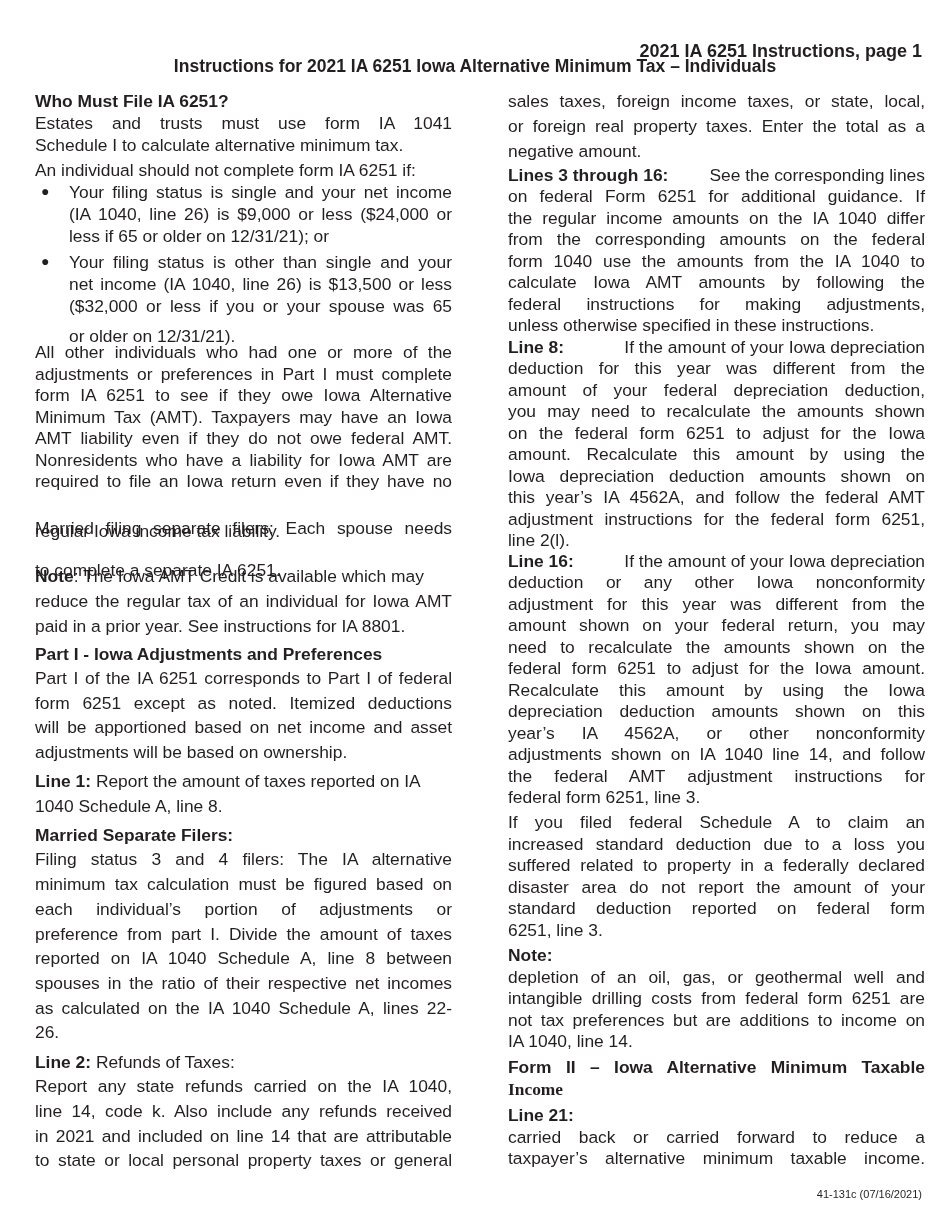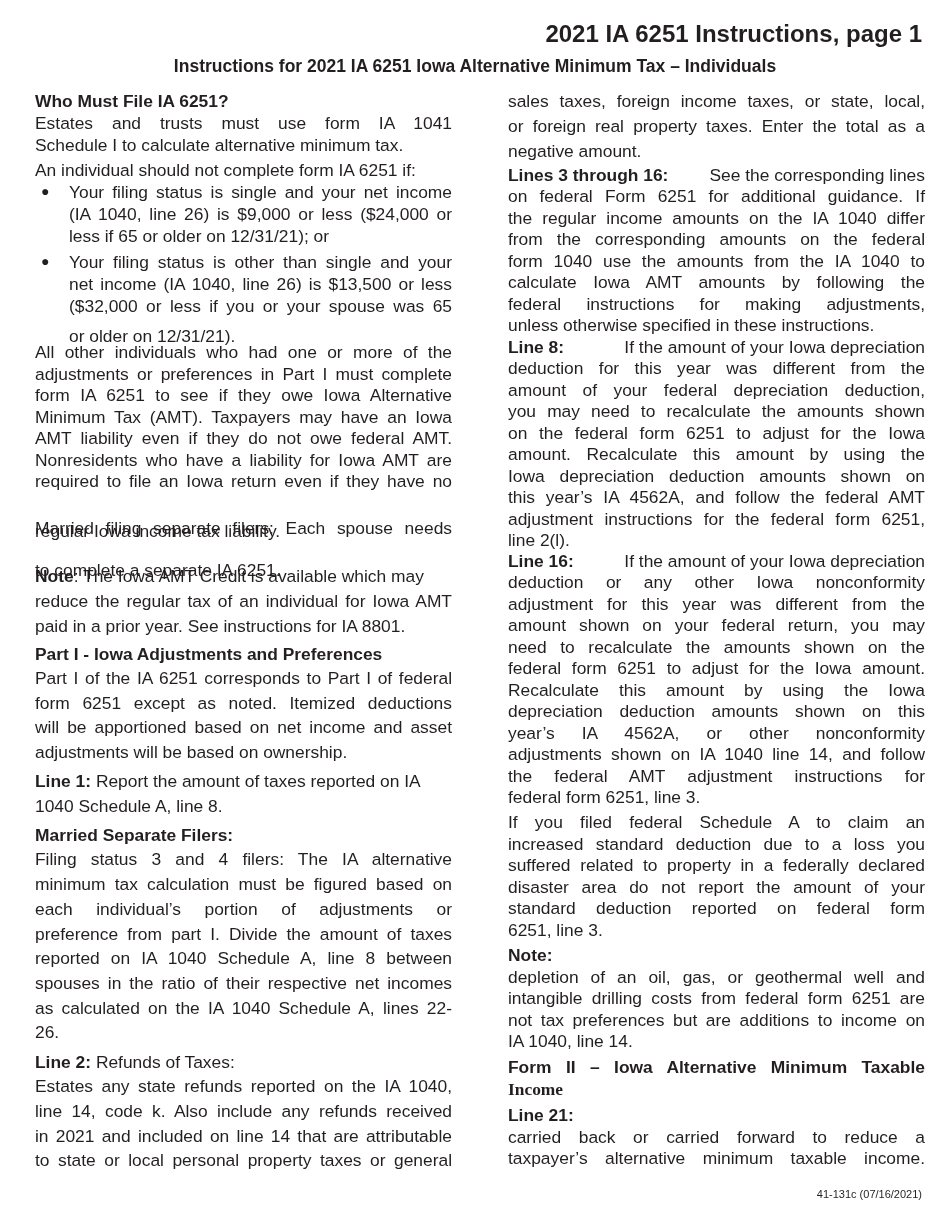--- a/index.html
+++ b/index.html
@@ -1,18 +1,18 @@
 <!DOCTYPE html>
 <html><head>
 <meta charset="utf-8">
 <style>
   html, body { margin:0; padding:0; background:#ffffff; }
   body { width:950px; height:1230px; position:relative; overflow:hidden;
          font-family:"Liberation Sans", sans-serif; color:#231f20; }
-  .page-header { position:absolute; right:28px; top:20px; font-weight:bold; font-size:24px; }
+  .page-header { position:absolute; right:28px; top:41px; font-weight:bold; font-size:18px; }
   .doc-title { position:absolute; left:0; width:950px; top:56px; text-align:center; font-weight:bold; font-size:17.5px; }
   .line { position:absolute; font-size:17.4px; line-height:20px; white-space:nowrap; }
   .L { left:35px; width:417px; }
   .R { left:508px; width:417px; }
   .BL { left:69px; width:383px; }
   .j { text-align:justify; text-align-last:justify; }
   .b { font-weight:bold; }
   .bullet { position:absolute; left:41px; font-size:14px; }
   .footer-code { position:absolute; right:28px; top:1188px; font-size:11px; }
 </style>
@@ -77,21 +77,21 @@
   <div class="line L j" style="top:899px;">each individual’s portion of adjustments or</div>
   <div class="line L j" style="top:924px;">preference from part I. Divide the amount of taxes</div>
   <div class="line L j" style="top:948px;">reported on IA 1040 Schedule A, line 8 between</div>
   <div class="line L j" style="top:973px;">spouses in the ratio of their respective net incomes</div>
   <div class="line L j" style="top:998px;">as calculated on the IA 1040 Schedule A, lines 22-</div>
   <div class="line L" style="top:1022px;">26.</div>
 
   <div class="line L" style="top:1052px;">
     <span class="b">Line 2:</span><span style="white-space:pre;"> Refunds of Taxes:</span>
   </div>
-  <div class="line L j" style="top:1076px;">Estates any state refunds reported on the IA 1040,</div>
+  <div class="line L j" style="top:1076px;">Report any state refunds carried on the IA 1040,</div>
   <div class="line L j" style="top:1101px;">line 14, code k. Also include any refunds received</div>
   <div class="line L j" style="top:1126px;">in 2021 and included on line 14 that are attributable</div>
   <div class="line L j" style="top:1150px;">to state or local personal property taxes or general</div>
 </section>
 
 <section>
   <div class="line R j" style="top:91px;">sales taxes, foreign income taxes, or state, local,</div>
   <div class="line R j" style="top:116px;">or foreign real property taxes. Enter the total as a</div>
   <div class="line R" style="top:141px;">negative amount.</div>
 

